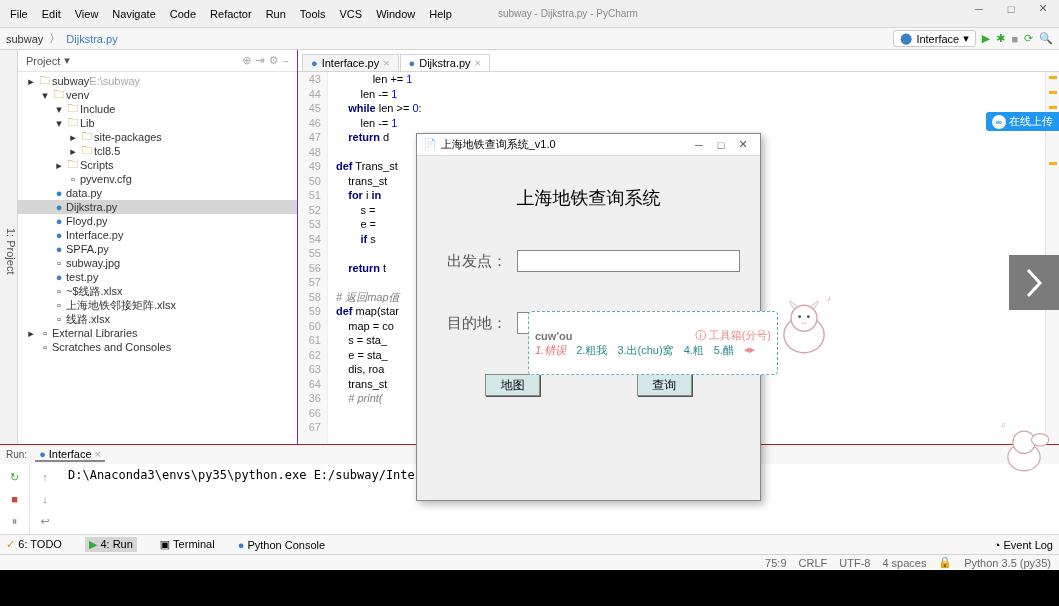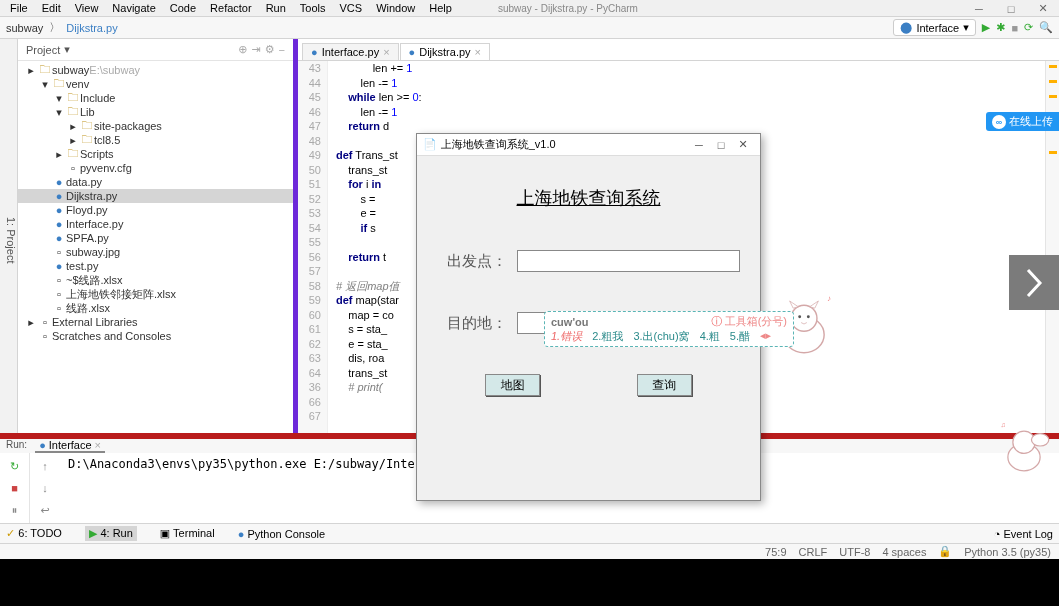--- a/index.html
+++ b/index.html
@@ -1,28 +1,28 @@
 <!DOCTYPE html>
 <html><head>
 <meta charset="utf-8">
 <style>
 * { margin:0; padding:0; box-sizing:border-box; font-family:"Segoe UI",Arial,sans-serif; font-size:11px; }
 body { width:1059px; height:606px; background:#fff; overflow:hidden; position:relative; }
-.menubar { height:17px; background:#f0f0f0; display:flex; align-items:center; padding:0 4px; gap:2px; border-bottom:1px solid #d4d4d4; }
+.menubar { height:28px; background:#f0f0f0; display:flex; align-items:center; padding:0 4px; gap:2px; border-bottom:1px solid #d4d4d4; }
 .menubar span { padding:0 6px; cursor:pointer; }
 .menubar .wintitle { margin-left:32px; color:#888; font-size:10px; }
 .winctrls { position:absolute; right:0; top:0; display:flex; }
 .winctrls div { width:32px; height:17px; display:flex; align-items:center; justify-content:center; color:#666; }
 .navrow { height:22px; background:#f7f7f7; display:flex; align-items:center; padding:0 6px; border-bottom:1px solid #d4d4d4; gap:6px; }
 .navrow .crumb { color:#333; }
 .navrow .spacer { flex:1; }
 .cfgbtn { display:flex; align-items:center; gap:4px; border:1px solid #ccc; padding:1px 6px; border-radius:3px; background:#fff; }
 .main { display:flex; height:394px; }
 .leftgutter { width:18px; background:#f2f2f2; border-right:1px solid #d4d4d4; writing-mode:vertical-rl; display:flex; flex-direction:column; gap:12px; align-items:center; padding-top:8px; font-size:10px; color:#555; }
-.project { width:280px; border-right:5px solid #6d28d9; background:#fff; display:flex; flex-direction:column; }
+.project { width:280px; border-right:1px solid #6d28d9; background:#fff; display:flex; flex-direction:column; }
 .projhead { height:22px; display:flex; align-items:center; padding:0 8px; border-bottom:1px solid #e4e4e4; color:#555; gap:4px; }
 .projhead .sp { flex:1; }
 .projhead .ico { color:#aaa; cursor:pointer; }
 .tree { overflow:auto; padding:2px 0; }
 .node { display:flex; align-items:center; height:14px; padding:0 4px; white-space:nowrap; color:#333; }
 .node.sel { background:#d5d5d5; }
 .node .i { width:14px; display:inline-block; text-align:center; }
 .fld { color:#be9117; }
 .pyi { color:#3b7fc4; }
 .editor { flex:1; display:flex; flex-direction:column; position:relative; }
@@ -48,27 +48,27 @@
 .runout { flex:1; font-family:Consolas,monospace; font-size:12px; padding:4px 8px; }
 .bottombar { height:20px; border-top:1px solid #d4d4d4; background:#f7f7f7; display:flex; align-items:center; padding:0 6px; gap:23px; font-size:10px; }
 .bottombar .sp { flex:1; }
 .statusbar { height:16px; border-top:1px solid #d4d4d4; background:#f7f7f7; display:flex; align-items:center; justify-content:flex-end; padding:0 8px; gap:12px; font-size:10px; color:#666; }
 .blackbar { height:47px; background:#000; }
 .dialog { position:absolute; left:416px; top:133px; width:345px; height:368px; background:#f0f0f0; border:1px solid #888; box-shadow:3px 3px 8px rgba(0,0,0,.3); }
 .dlgtitle { height:22px; background:#fff; display:flex; align-items:center; padding:0 6px; border-bottom:1px solid #ddd; font-size:10px; }
 .dlgtitle .sp { flex:1; }
 .dlgtitle .wc { width:22px; text-align:center; color:#555; cursor:pointer; }
 .dlgbody { padding:30px 20px; }
-.dlgh1 { text-align:center; font-size:18px; font-family:"SimSun",serif; margin-bottom:40px;text-decoration:underline; }
+.dlgh1 { text-align:center; font-size:18px; font-family:"SimSun",serif; margin-bottom:40px; }
 .field { display:flex; align-items:center; gap:10px; margin-bottom:40px; }
 .field label { font-size:15px; font-family:"SimSun",serif; color:#555; width:70px; text-align:right; }
 .field input { flex:1; height:22px; border:1px solid #888; padding:0 4px; background:#fff; }
 .dlgbtns { display:flex; justify-content:space-around; margin-top:20px; }
 .dlgbtns button { width:55px; height:22px; background:#d4e8e8; border:1px solid #888; box-shadow:1px 1px 0 #555; font-family:"SimSun",serif; font-size:12px; cursor:pointer; }
-.ime { position:absolute; left:544px; top:311px; width:250px; background:#fff; border:1px dashed #5bb5b5; border-radius:4px; padding:2px 6px; font-size:11px; z-index:30; }
+.ime { position:absolute; left:528px; top:311px; width:250px; background:#fff; border:1px dashed #5bb5b5; border-radius:4px; padding:16px 6px; font-size:11px; z-index:30; }
 .ime .row1 { display:flex; align-items:center; gap:6px; }
 .ime .inp { color:#777; font-weight:bold; }
 .ime .hint { color:#e88; font-size:9px; margin-left:auto; }
 .ime .row2 { display:flex; gap:10px; color:#2a8a8a; }
 .ime .row2 .r { color:#e66;font-style:italic; }
 .cat { position:absolute; left:768px; top:288px; width:72px; height:72px; pointer-events:none; }
 .cat svg { width:100%; height:100%; }
 .cat2 { position:absolute; right:4px; top:415px; width:62px; height:70px; pointer-events:none; }
 </style>
 </head>
@@ -220,21 +220,21 @@
       <div class="rightstrip">
         <div class="mark" style="top:4px;background:#ffb000"></div>
         <div class="mark" style="top:19px;background:#ffb000"></div>
         <div class="mark" style="top:34px;background:#ffb000"></div>
         <div class="mark" style="top:90px;background:#ffb000"></div>
       </div>
     </div>
   </div>
 </div>
 
-<div style="height:20px;border-top:6px solid #b91c1c;display:flex;padding:0 6px;background:#f7f7f7">
+<div style="height:20px;border-top:1px solid #b91c1c;display:flex;align-items:center;padding:0 6px;background:#f7f7f7">
   <span style="font-size:10px;color:#555">Run:</span>
   <span style="margin-left:8px;display:flex;align-items:center;gap:3px;border-bottom:2px solid #888;padding:0 4px">
     <span style="color:#3b7fc4">●</span>
     <span>Interface</span>
     <span style="color:#aaa">×</span>
   </span>
 </div>
 <div style="height:70px;display:flex">
   <div class="runbtns" style="border-right:1px solid #e4e4e4">
     <div style="color:#3a3">↻</div>

